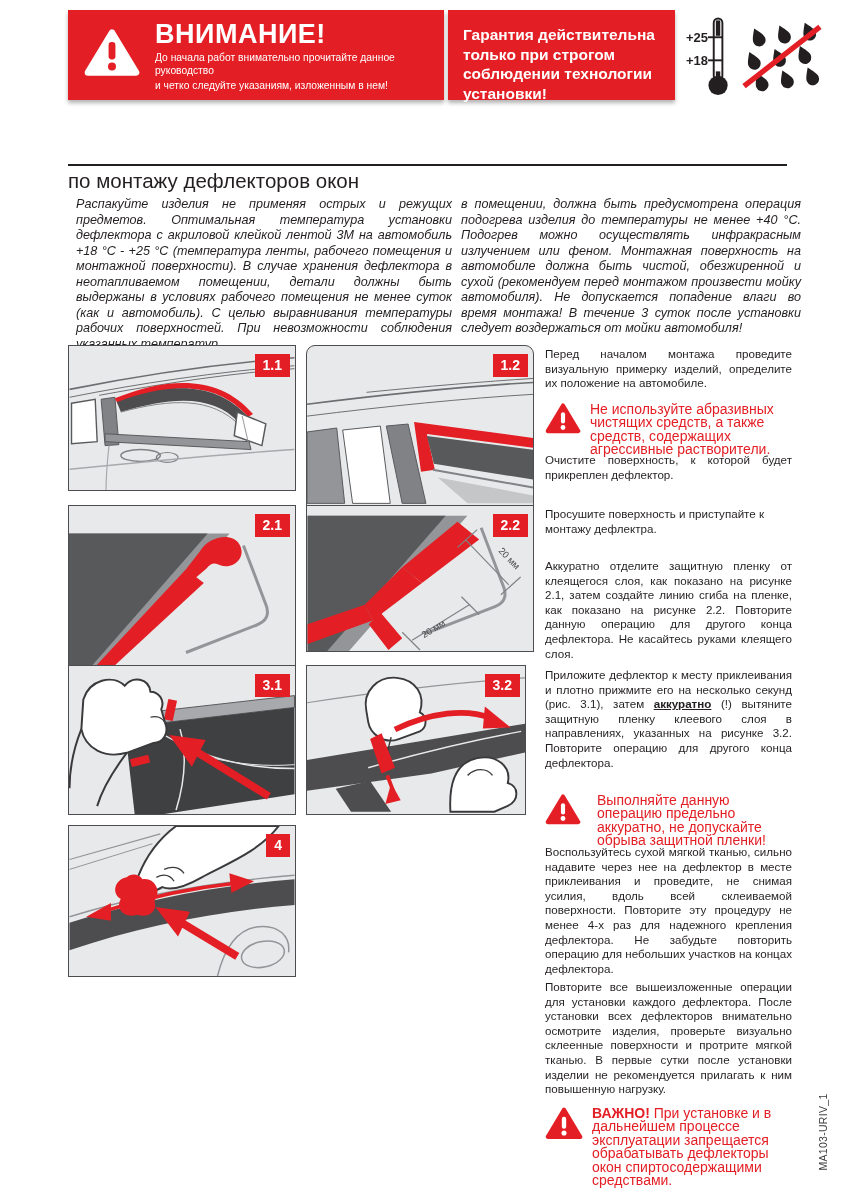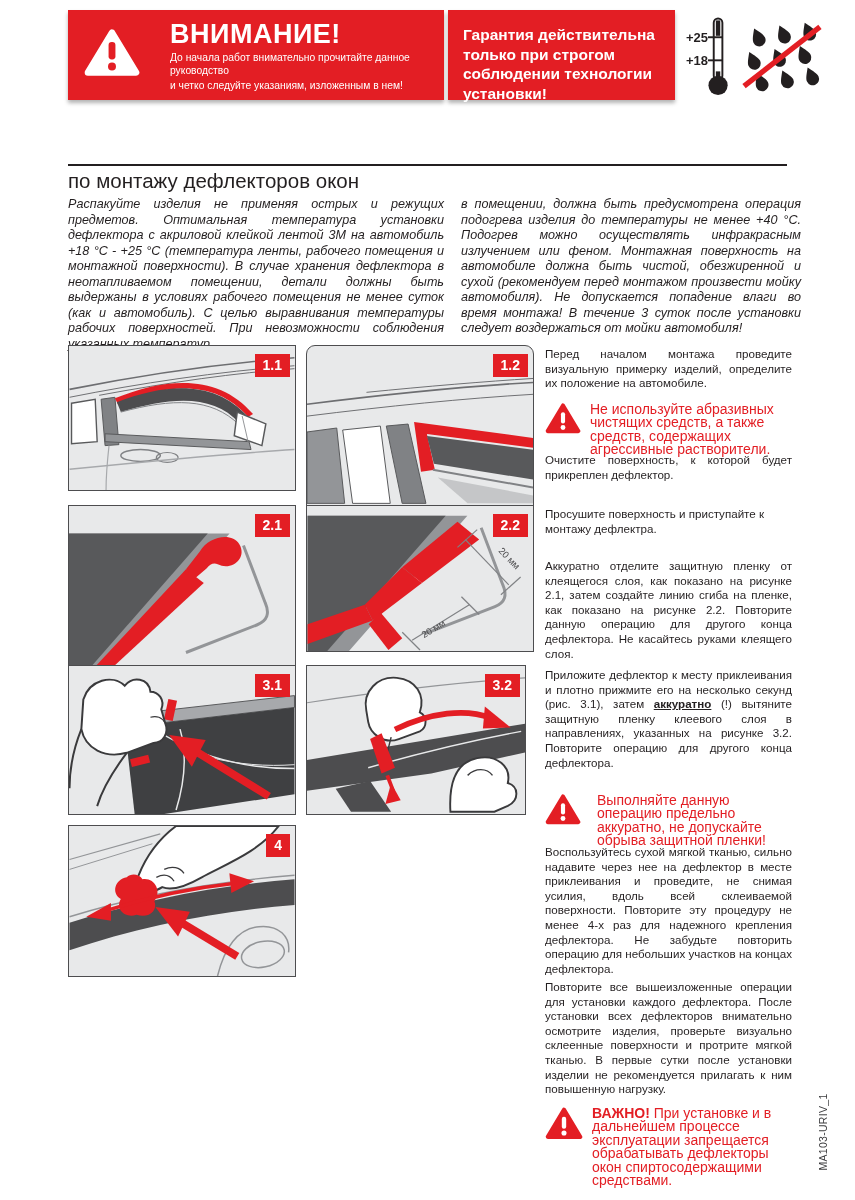--- a/index.html
+++ b/index.html
@@ -4,35 +4,35 @@
 <style>
   html,body{margin:0;padding:0;background:#9d9d9d;}
   .page{position:relative;width:855px;height:1200px;background:#ffffff;margin:0 auto;
         font-family:"Liberation Sans",sans-serif;color:#231f20;overflow:hidden;}
   .abs{position:absolute;}
 
   
   .redblock{background:#e31e24;color:#fff;box-shadow:0 3px 4px rgba(0,0,0,.30);}
   .att{left:68px;top:10px;width:376px;height:90px;display:flex;align-items:center;}
   .att-icon{margin-left:16px;flex:0 0 auto;}
-  .att-text{margin-left:30px;}
+  .att-text{margin-left:15px;}
   .att-title{font-size:27px;font-weight:700;letter-spacing:.5px;line-height:30px;}
   .att-sub{font-size:10.3px;line-height:13px;margin-top:2px;}
   .warranty{left:448px;top:10px;width:227px;height:90px;font-weight:700;
             font-size:15.5px;line-height:19.5px;padding:15px 8px 0 15px;box-sizing:border-box;}
   .climate{left:682px;top:14px;width:168px;height:84px;display:flex;align-items:center;gap:8px;}
 
   
   .title-main{left:66px;top:114px;font-size:41px;font-weight:700;letter-spacing:-1px;}
   .title-line{left:68px;top:164px;width:719px;height:2px;background:#231f20;}
   .title-sub{left:68px;top:169px;font-size:20.5px;}
 
   
   .intro{font-style:italic;font-size:12.6px;line-height:15.5px;text-align:justify;}
-  .intro-left{left:68px;top:197px;width:376px;}
+  .intro-left{left:76px;top:197px;width:376px;}
   .intro-right{left:461px;top:197px;width:340px;}
 
   
   .panel{background:#e8e9ea;border:1.3px solid #4d4d4f;box-sizing:border-box;}
   .panel svg{display:block;width:100%;height:100%;}
   .badge{position:absolute;top:8px;right:5px;background:#e31e24;color:#fff;
          font-weight:700;font-size:14px;line-height:1;padding:4px 8px 5px;text-align:right;}
 
   
   .step{left:545px;width:247px;font-size:11.6px;line-height:14.6px;text-align:justify;}

